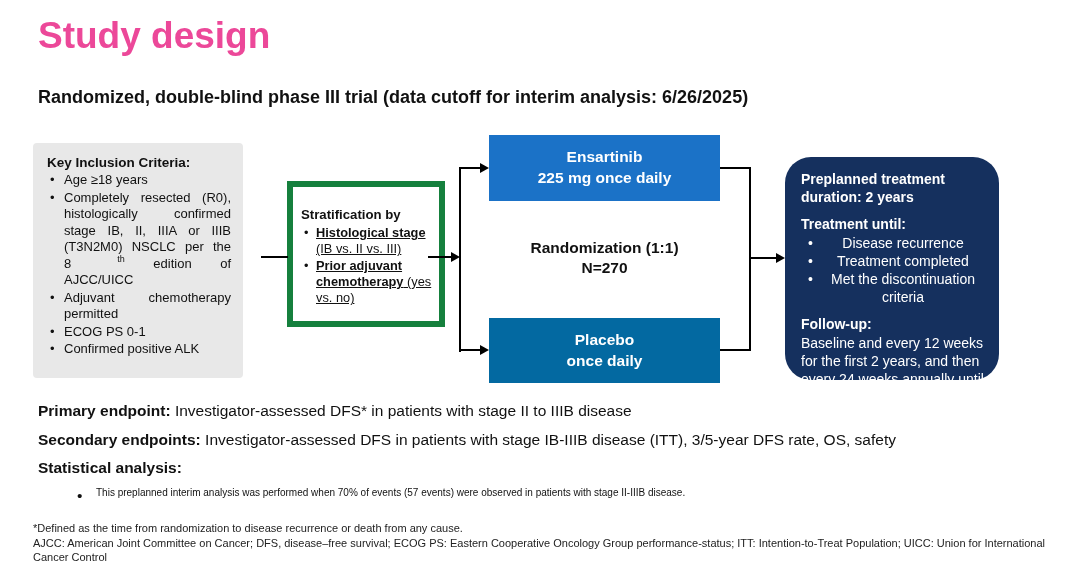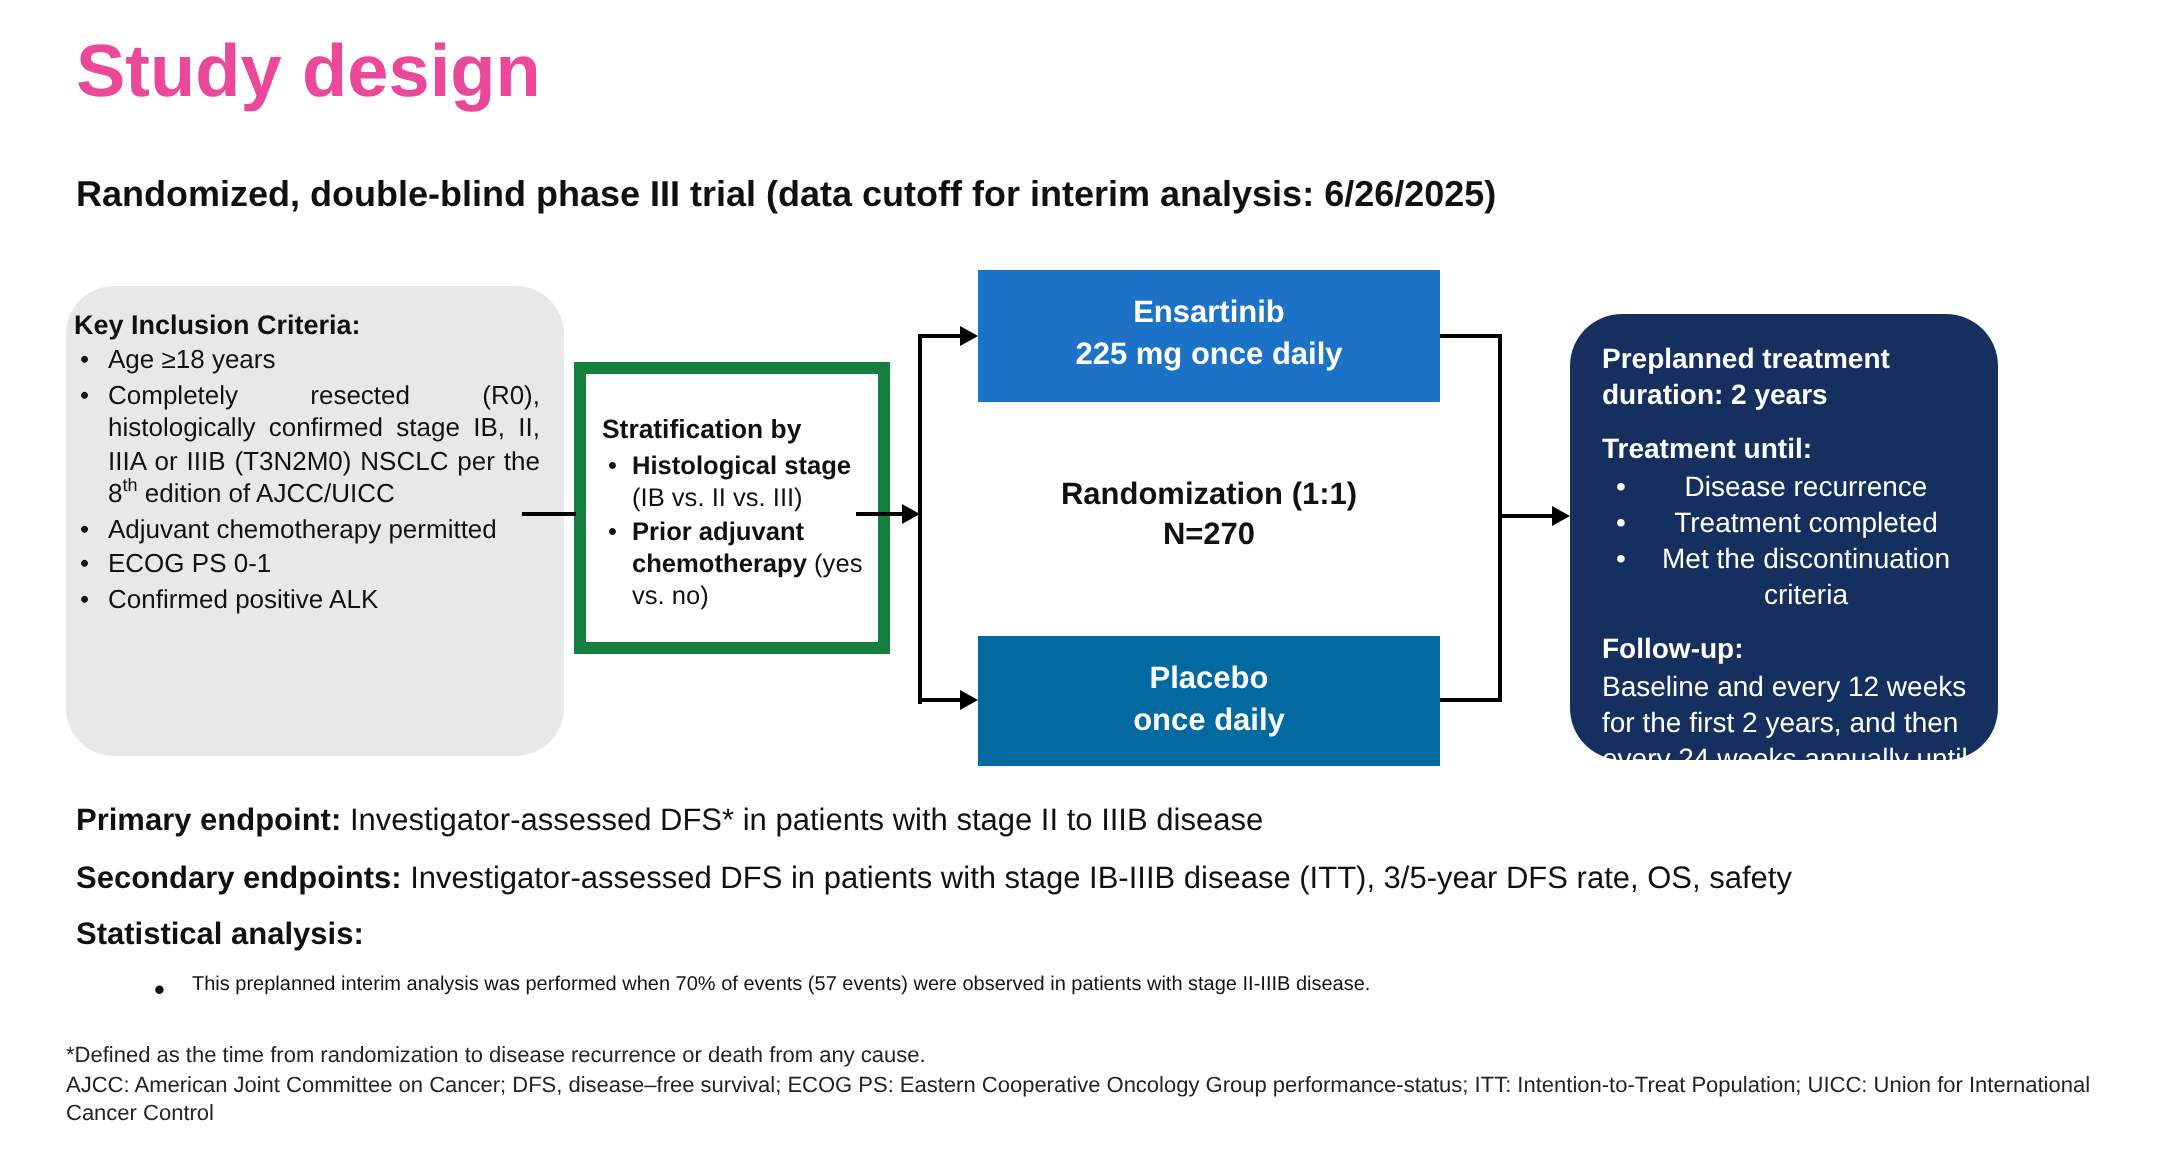--- a/index.html
+++ b/index.html
@@ -7,39 +7,39 @@
     position:relative;width:1080px;height:580px;background:#ffffff;
     font-family:"Liberation Sans",sans-serif;color:#1a1a1a;overflow:hidden;
   }
   .abs{position:absolute;}
 
   .title{left:38px;top:16px;font-size:37px;font-weight:bold;color:#ec4899;line-height:1.1;}
   .subtitle{left:38px;top:87px;font-size:18px;font-weight:bold;color:#111;}
 
   
   .incl-box{
-    left:33px;top:143px;width:249px;height:235px;background:#E8E8E8;
-    border-radius:24px;padding:11px 12px 8px 4px;box-sizing:border-box;
+    left:33px;top:143px;width:210px;height:235px;background:#E8E8E8;
+    border-radius:4px;padding:11px 12px 8px 14px;box-sizing:border-box;
     font-size:13px;line-height:1.27;color:#111;
   }
   .incl-box .hd{font-weight:bold;font-size:13.5px;margin-bottom:1px;}
   ul.blist{margin:1px 0 0;padding:0 0 0 17px;list-style:none;}
   ul.blist li{position:relative;text-align:justify;margin:0 0 1px;}
   ul.blist li::before{content:"\2022";position:absolute;left:-14px;}
-  sup{font-size:9px;vertical-align:super;line-height:0;}
+  sup{font-size:9px;vertical-align:super;line-height:0;margin-left:46px;}
 
   
   .strat-box{
     left:287px;top:181px;width:158px;height:146px;background:#ffffff;
     border:6px solid #15803d;box-sizing:border-box;padding:20px 6px 6px 8px;
     font-size:12.8px;line-height:1.28;color:#111;
   }
   .strat-box .hd{font-weight:bold;font-size:13.2px;margin-bottom:1px;}
   .strat-box ul{margin:0;padding:0 0 0 15px;list-style:none;}
-  .strat-box li{position:relative;margin:0;}
+  .strat-box li{position:relative;margin:0;text-decoration:underline;}
   .strat-box li::before{content:"\2022";position:absolute;left:-12px;}
 
   
   .arm{
     left:489px;width:231px;color:#fff;font-weight:bold;font-size:15.5px;
     line-height:1.35;display:flex;flex-direction:column;align-items:center;
     justify-content:center;text-align:center;box-sizing:border-box;
   }
   .arm-blue{top:135px;height:66px;background:#1B72C7;}
   .arm-red{top:318px;height:65px;background:#0369a1;}

